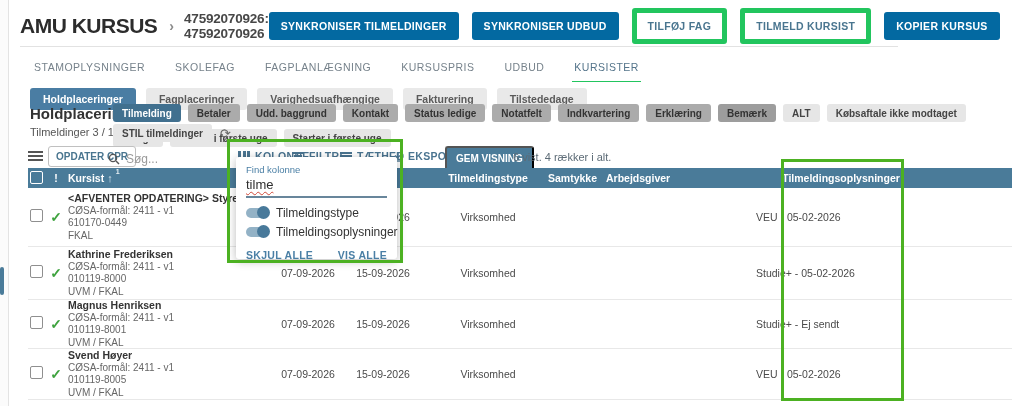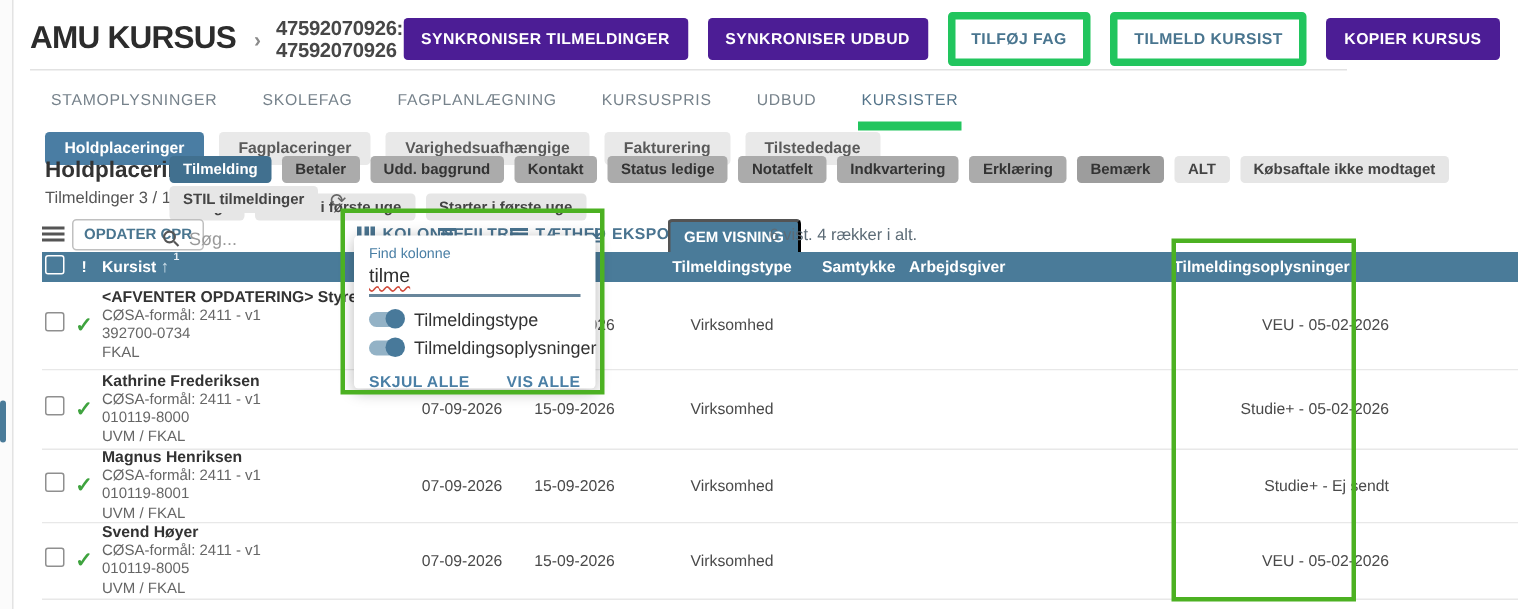--- a/index.html
+++ b/index.html
@@ -15,29 +15,29 @@
 
   
   .topbar { position:absolute; left:20px; top:10px; right:16px; height:32px;
     display:flex; align-items:center; }
   .app-title { font-size:21px; font-weight:bold; color:#2c2c2c; letter-spacing:-0.5px; white-space:nowrap; }
   .crumb-sep { color:#8a8a8a; font-size:14px; margin:0 10px 0 12px; font-weight:bold; }
   .crumb { font-size:13.5px; color:#474747; font-weight:bold; letter-spacing:-0.2px; }
   .top-actions { margin-left:auto; display:flex; gap:13px; align-items:center; }
   .btn { font-size:10.5px; font-weight:bold; letter-spacing:0.3px; border-radius:3px;
     padding:7px 11px; white-space:nowrap; cursor:pointer; border:1px solid transparent; }
-  .btn.filled { background:#4c1d95; color:#fff; }
+  .btn.filled { background:#0369a1; color:#fff; }
   .btn.outlined { background:#fff; color:#49758f; border:5px solid #22c55e; }
 
   .hdivider { position:absolute; left:20px; right:10px; top:46px; height:1px; background:#e2e2e2; }
 
   
   .tabs { position:absolute; left:32px; top:55px; display:flex; gap:26px; }
   .tab { font-size:10.5px; letter-spacing:0.5px; color:#76828b; padding:6px 2px 8px 2px; cursor:pointer; }
-  .tab.active { color:#54748a; border-bottom:6px solid #22c55e; }
+  .tab.active { color:#54748a; border-bottom:1px solid #22c55e; }
 
   
   .subtabs { position:absolute; left:30px; top:88px; display:flex; gap:10px; }
   .subtab { font-size:10.5px; font-weight:bold; color:#5a5a5a; background:#e9e9e9;
     padding:5px 13px; border-radius:3px; cursor:pointer; white-space:nowrap; }
   .subtab.active { background:#4a7da3; color:#fff; }
 
   
   .sec-title { position:absolute; left:30px; top:105px; font-size:15px; font-weight:bold; color:#333; }
   .sec-count { position:absolute; left:30px; top:126px; font-size:11px; color:#555; }
@@ -86,21 +86,21 @@
   .row { border-bottom:1px solid #e8e8e8; background:#fff; }
   .cb { width:13px; height:13px; border:1.5px solid #8f8f8f; border-radius:2px;
     display:inline-block; margin-left:2px; background:#fff; cursor:pointer; }
   .thead .cb { border-color:#fff; background:transparent; margin-left:2px; }
   .check { color:#3fa33f; font-size:14px; font-weight:bold; }
   .kcell { display:flex; flex-direction:column; justify-content:center; overflow:hidden; padding-right:6px; }
   .kname { font-size:10.5px; font-weight:bold; color:#333; white-space:nowrap; line-height:1.25; }
   .kline { font-size:10px; color:#666; white-space:nowrap; line-height:1.25; }
   .dcell { font-size:10.5px; color:#4a4a4a; text-align:center; }
   .tcell { font-size:10.5px; color:#4a4a4a; text-align:center; }
-  .icell { font-size:10.5px; color:#4a4a4a; text-align:right; }
+  .icell { font-size:10.5px; color:#4a4a4a; text-align:left; }
   .sorthdr { display:inline-flex; align-items:flex-start; gap:3px; }
   .sortarrow { color:#cfe0ea; font-size:11px; position:relative; top:0; }
   .sortorder { font-size:7px; color:#e6eef3; position:relative; top:-4px; }
 
   
   .panel { position:absolute; left:236px; top:157px; width:161px; height:102px;
     background:#fff; border-radius:3px; box-shadow:0 2px 10px rgba(0,0,0,0.28);
     z-index:20; padding:7px 10px 6px 10px; }
   .panel-label { font-size:9.5px; color:#4a7fa5; }
   .panel-query { font-size:13px; color:#2e2e2e; margin-top:1px;
@@ -291,21 +291,21 @@
       <span class="c-center">Tilmeldingsoplysninger</span>
       <span></span>
     </div>
     <div id="rows">
         <div class="tr row" style="height: 59px;">
           <span><span class="cb"></span></span>
           <span style="text-align: center;"><span class="check">✓</span></span>
           <div class="kcell">
             <div class="kname">&lt;AFVENTER OPDATERING&gt; Styrelsen for It og Læring</div>
             <div class="kline">CØSA-formål: 2411 - v1</div>
-            <div class="kline">392700-0734</div>
+            <div class="kline">610170-0449</div>
             <div class="kline">FKAL</div>
           </div>
           <span class="dcell">07-09-2026</span>
           <span class="dcell">15-09-2026</span>
           <span class="tcell">Virksomhed</span>
           <span class="tcell"></span>
           <span class="tcell"></span>
           <span class="icell">VEU - 05-02-2026</span>
           <span></span>
         </div>

